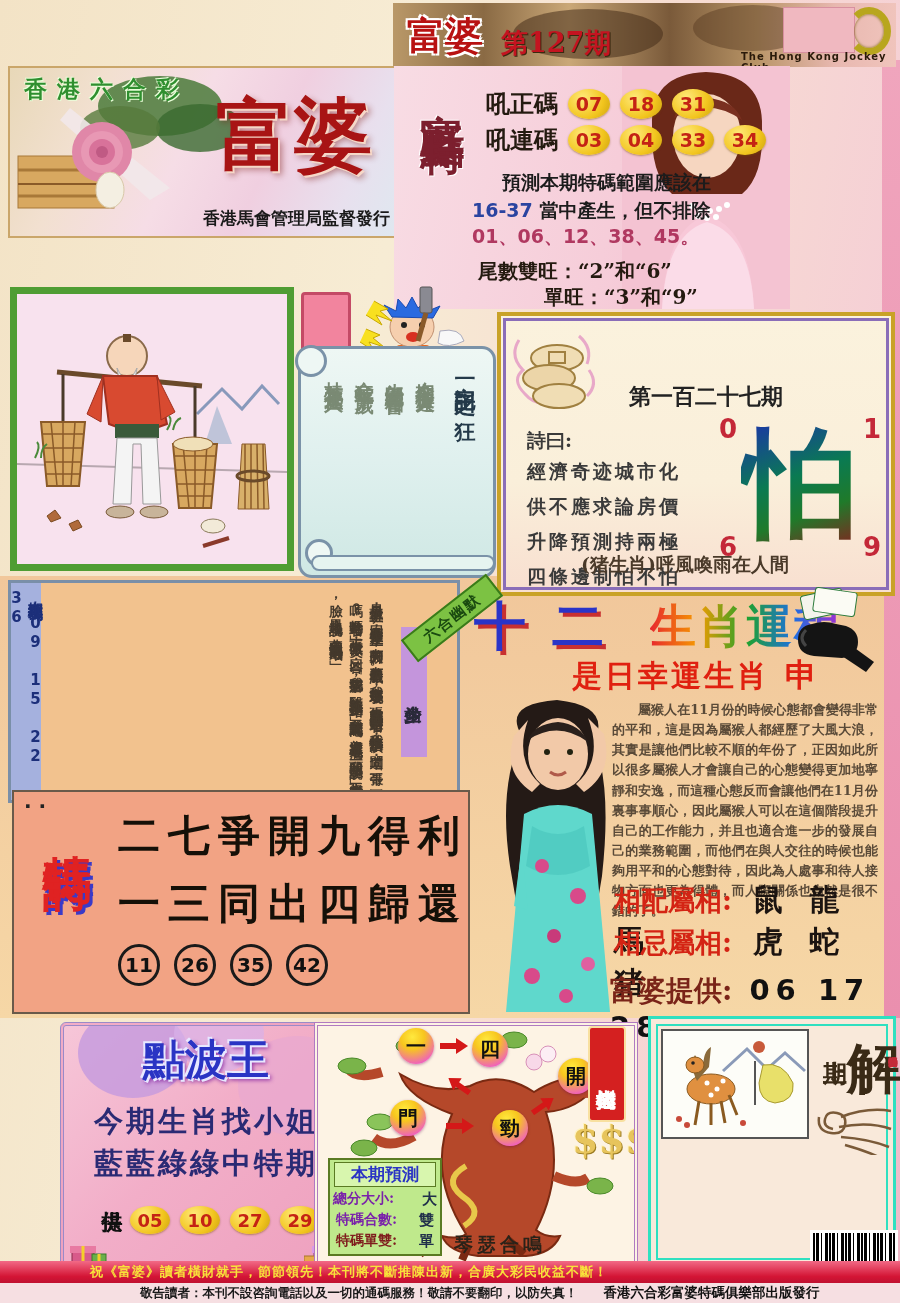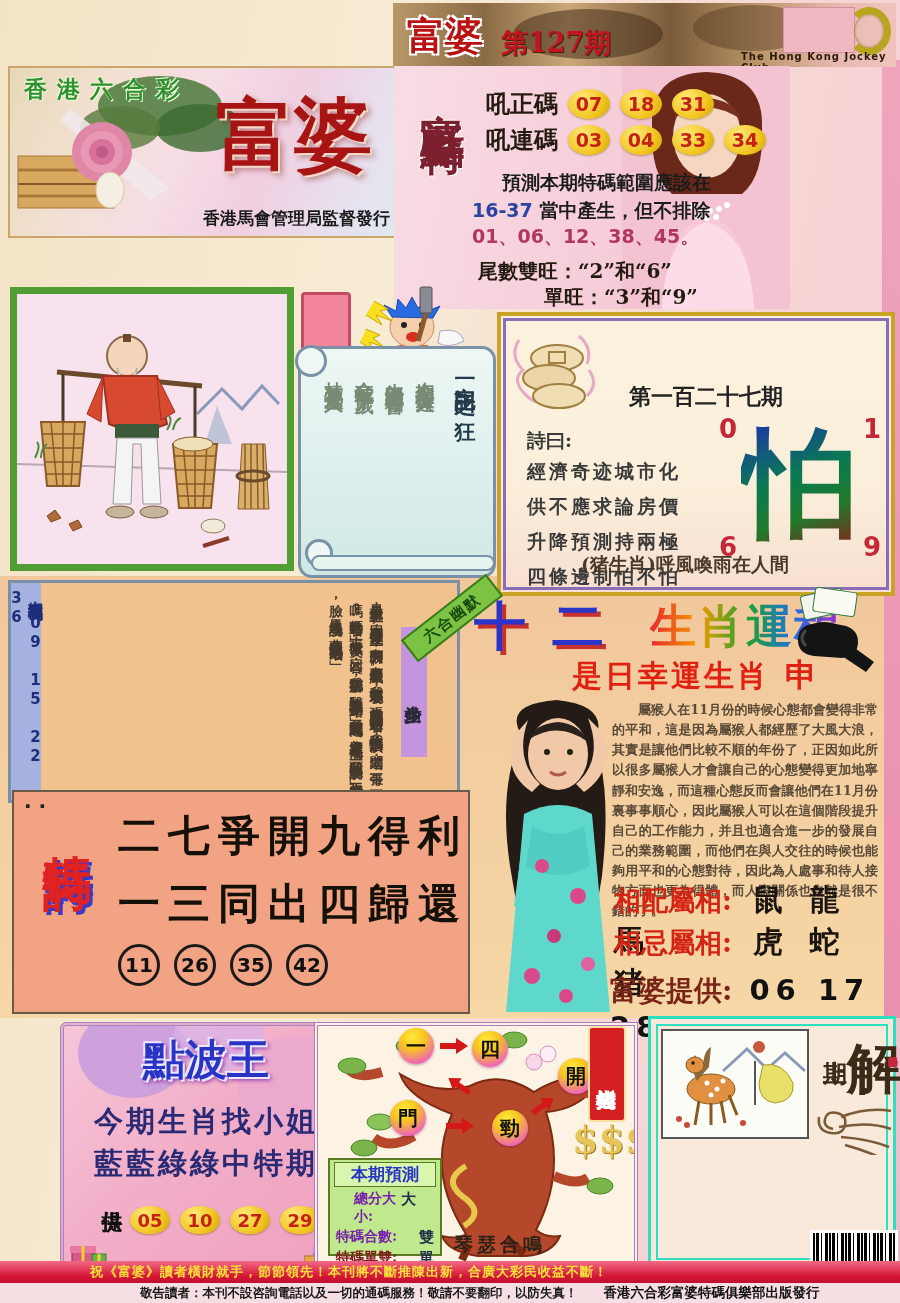--- a/index.html
+++ b/index.html
@@ -366,21 +366,21 @@
         </svg>
       </span>
     <span class="arrow" style="left:212px;top:72px;transform:rotate(-35deg);">
       <svg width="26" height="15" viewBox="0 0 28 16">
           <polygon points="0,5 16,5 16,0 28,8 16,16 16,11 0,11" fill="#d41818"></polygon>
         </svg>
       </span>
     <div class="dollar" style="position:absolute;right:22px;top:96px;font-size:38px;line-height:.95;width:40px;word-break:break-all;text-align:center;">$$$</div>
     <div style="position:absolute;left:10px;top:132px;width:114px;height:98px;background:#bfe98c;border:2px solid #5a7a22;box-sizing:border-box;">
       <div class="serif" style="margin:2px 4px;background:#d8f6ae;border:1px solid #5a7a22;text-align:center;font-size:17px;font-weight:bold;color:#2a34c4;">本期預測</div>
-      <div style="display:flex;justify-content:space-between;padding:1px 24px;">
+      <div style="display:flex;justify-content:space-between;padding:1px 3px;">
         <span class="serif" style="font-size:14px;font-weight:bold;color:#7a22aa;">總分大小:</span>
         <span class="serif" style="font-size:15px;font-weight:bold;color:#20304a;">大</span>
       </div>
       <div style="display:flex;justify-content:space-between;padding:1px 6px;">
         <span class="serif" style="font-size:14px;font-weight:bold;color:#7a22aa;">特碼合數:</span>
         <span class="serif" style="font-size:15px;font-weight:bold;color:#20304a;">雙</span>
       </div>
       <div style="display:flex;justify-content:space-between;padding:1px 6px;">
         <span class="serif" style="font-size:14px;font-weight:bold;color:#7f1d1d;">特碼單雙:</span>
         <span class="serif" style="font-size:15px;font-weight:bold;color:#20304a;">單</span>

